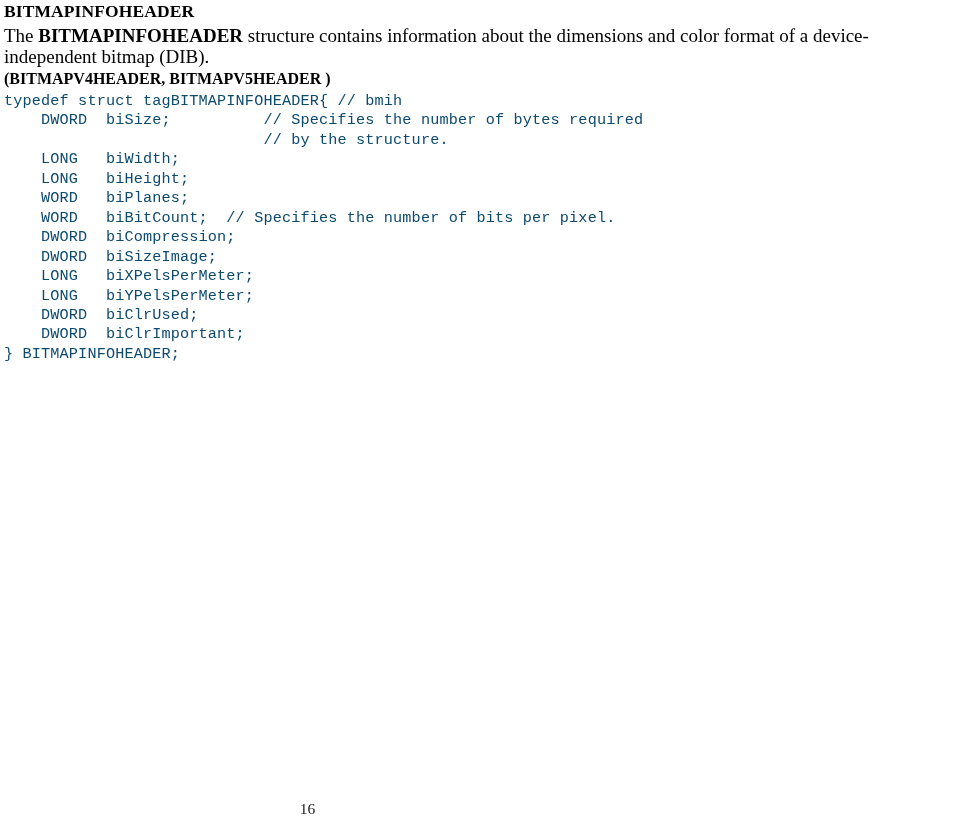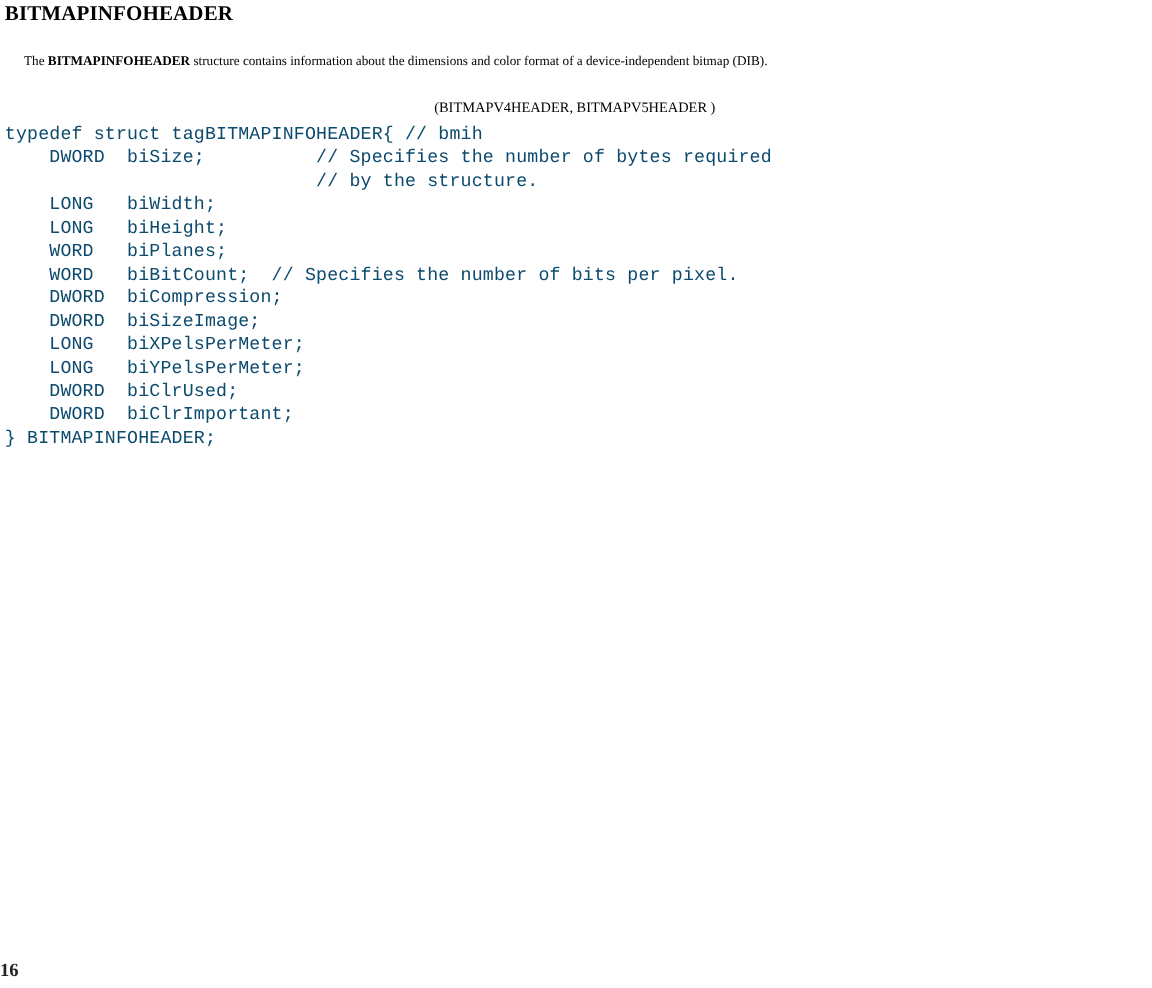--- a/index.html
+++ b/index.html
@@ -40,37 +40,36 @@
     line-height: 20px;
     letter-spacing: 0.1px;
     margin: 0;
     padding-top: 1px;
     white-space: pre;
   }
 
   
   .body-para {
     font-family: "Liberation Serif", "DejaVu Serif", serif;
-    font-size: 11px;
+    font-size: 19px;
     line-height: 21px;
-    margin: 16px;
+    margin: 0;
     padding-top: 4px;
   }
   .body-para .b {
     font-weight: bold;
   }
   .para-line2 {
     font-family: "Liberation Serif", "DejaVu Serif", serif;
-    font-size: 12px;
-    font-weight: normal;
+    font-size: 16px;
+    font-weight: bold;
     line-height: 21px;
     margin: 0;
     padding-top: 1px;
     white-space: pre;
-    text-align: center;
   }
 
   
   .code-block {
     font-family: "Liberation Mono", "DejaVu Sans Mono", monospace;
     font-size: 15.2px;
     line-height: 19.45px;
     color: #0c4a6e;
     margin: 0;
     padding-top: 3px;
@@ -81,26 +80,25 @@
     white-space: pre;
     min-height: 19.45px;
   }
 
   
   .page-number {
     position: absolute;
     left: 0;
     top: 800px;
     width: 615px;
-    text-align: left;
+    text-align: center;
     font-family: "Liberation Serif", "DejaVu Serif", serif;
     font-size: 15.5px;
     line-height: 18px;
     color: #222222;
-    font-weight: bold;
   }
 </style>
 </head>
 <body>
 
 <div class="page">
 
   <div class="content">
 
     <h1 class="doc-title">BITMAPINFOHEADER</h1>

